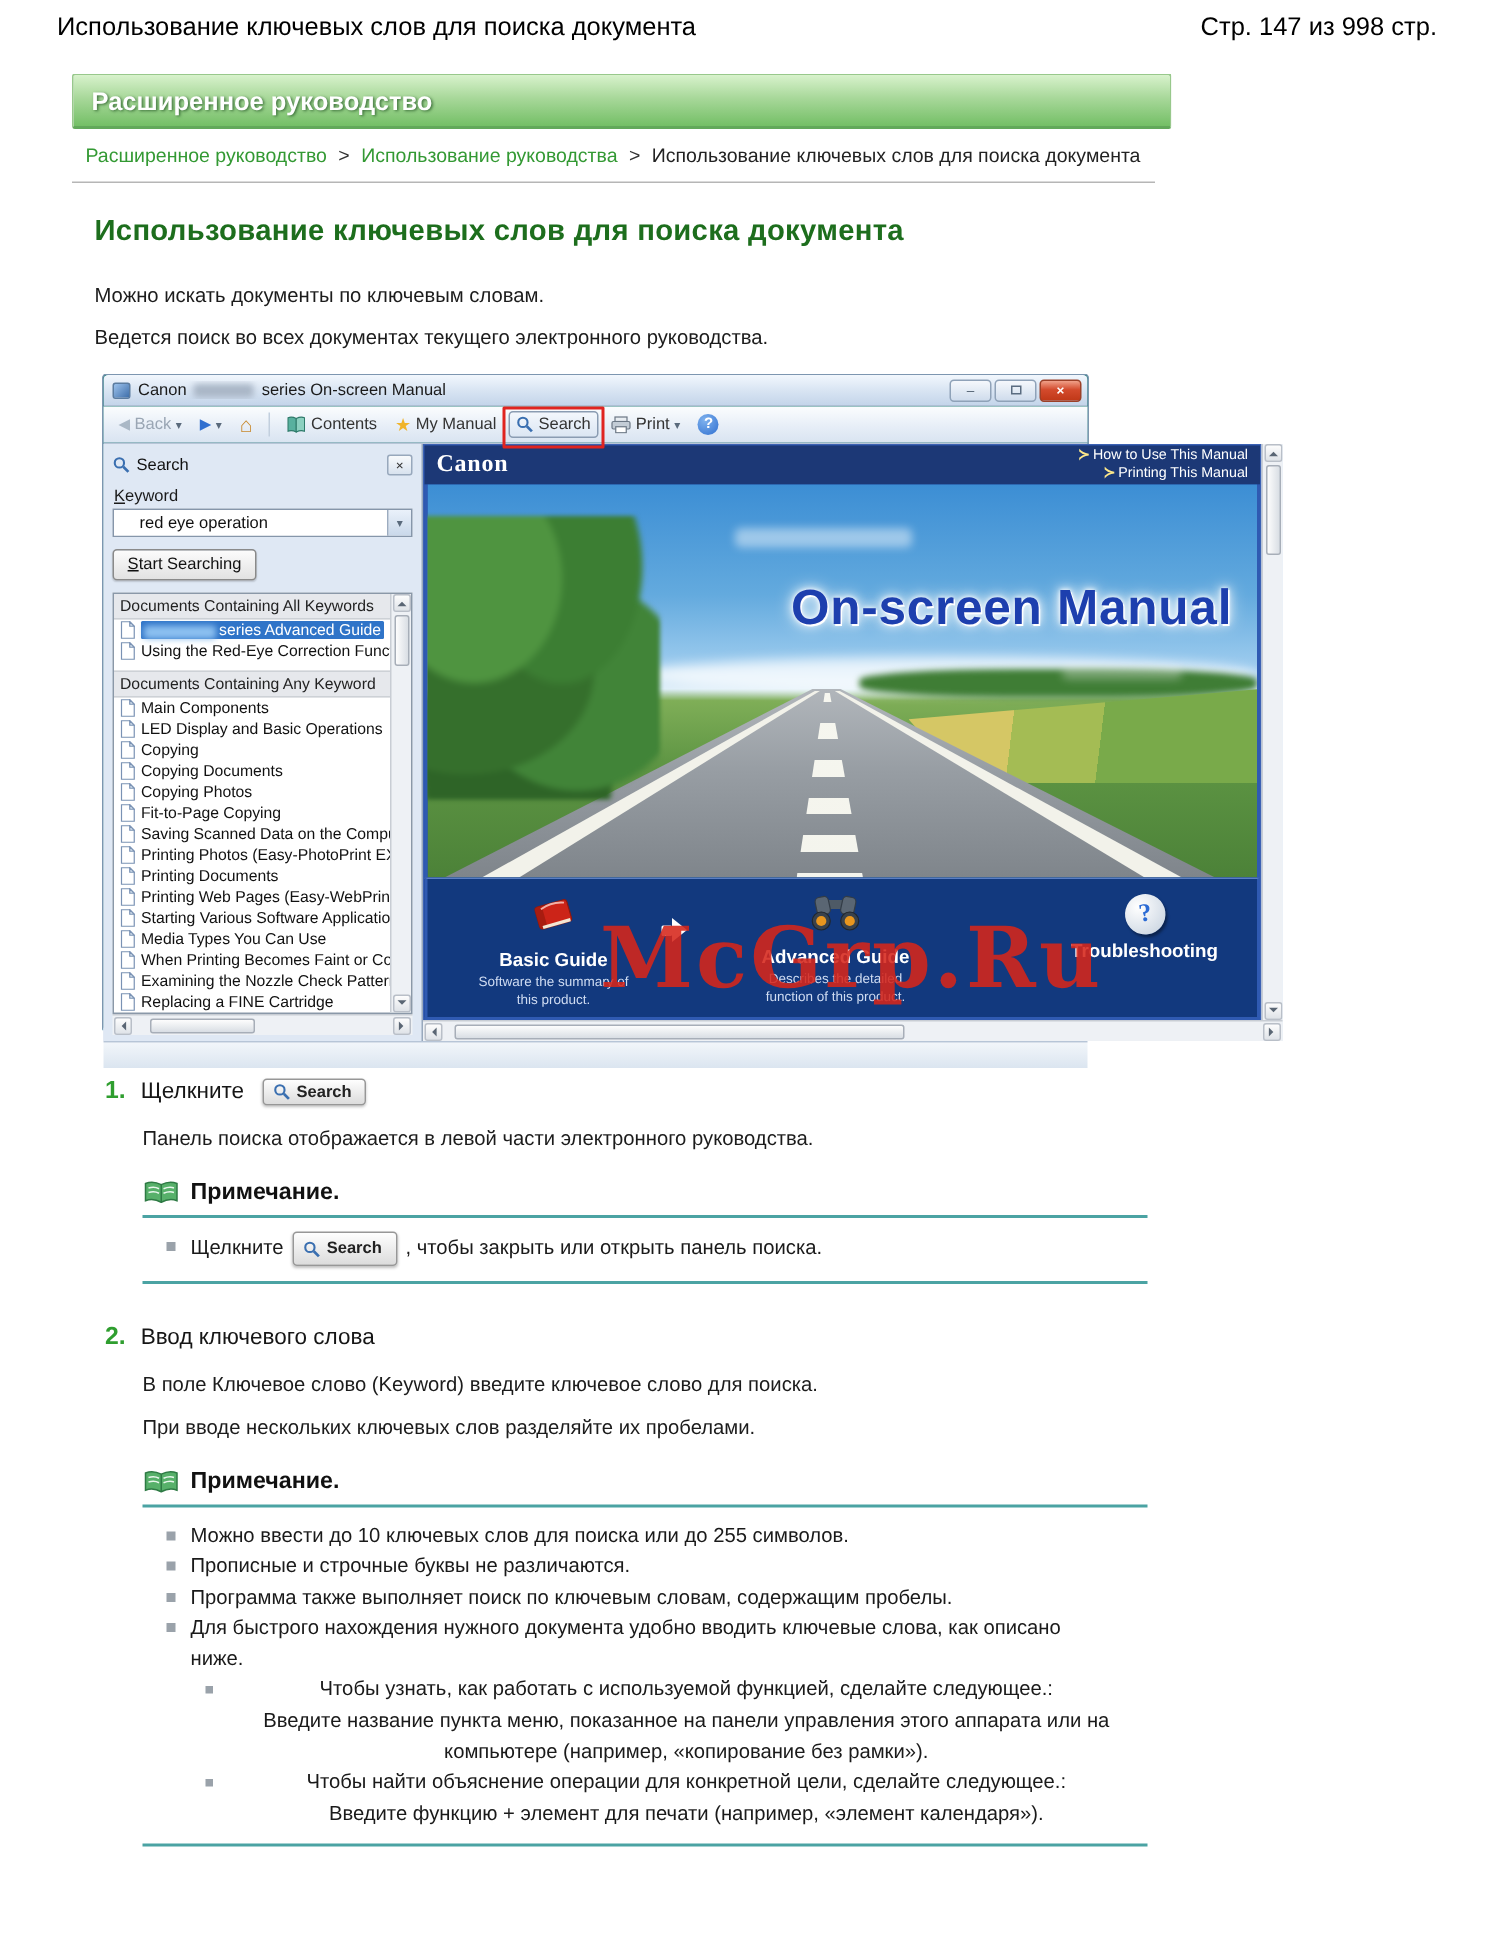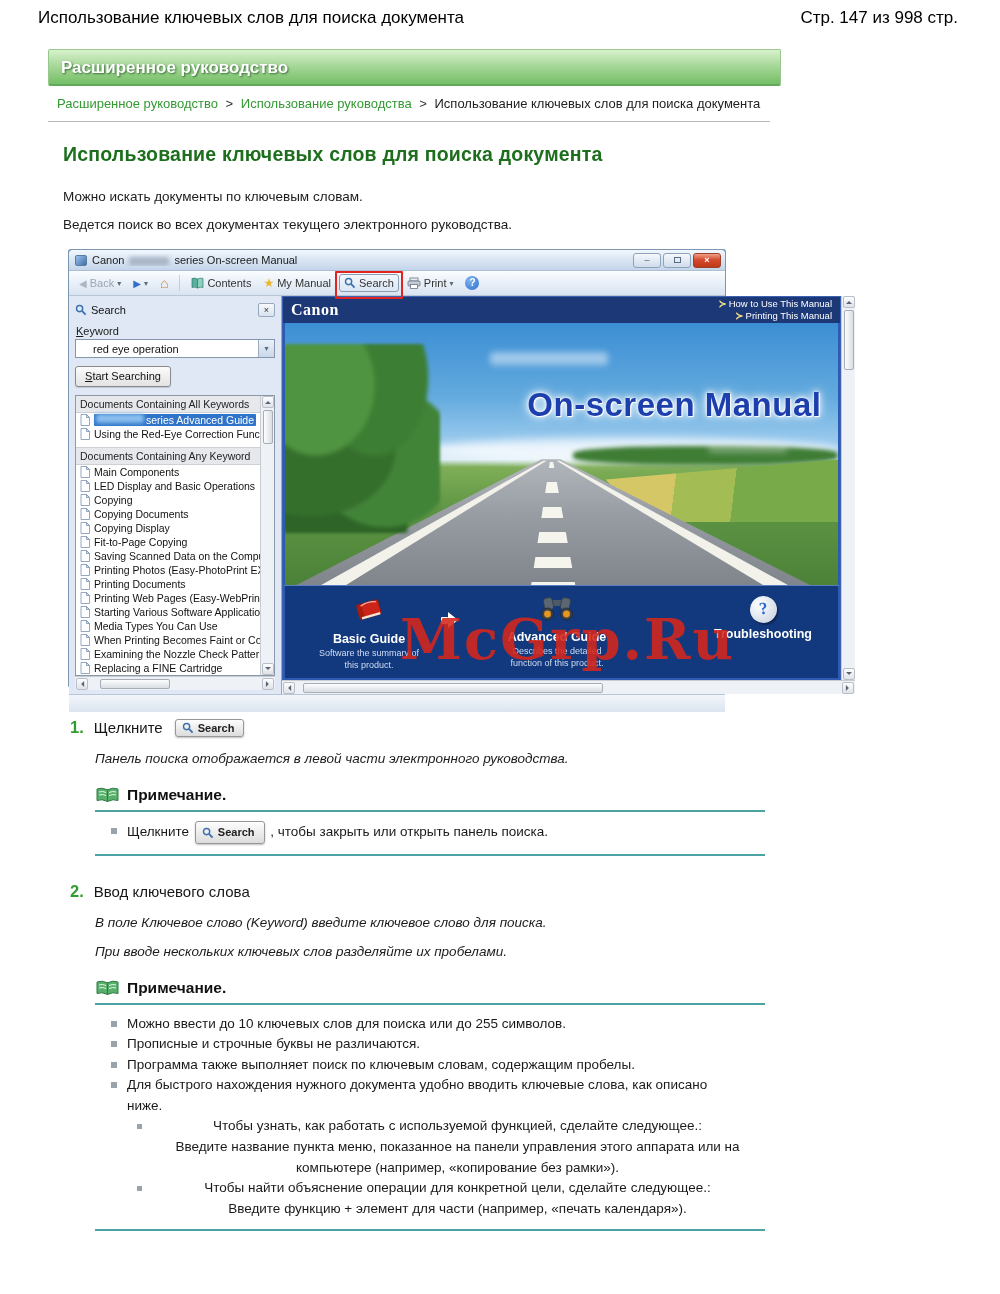--- a/index.html
+++ b/index.html
@@ -73,21 +73,21 @@
   .sp-btn { margin:8px 0 8px 0; width:96px; height:21px; border:1px solid #8a8a8a; border-radius:3px;
     background:linear-gradient(180deg,#fcfcfc,#e2e2e2); font-size:11px; color:#111; cursor:pointer;
     box-shadow:0 1px 1px rgba(0,0,0,.15); text-align:center; line-height:19px; }
   .sp-list-wrap { flex:1; display:flex; border:1px solid #8a98a8; background:#fff; overflow:hidden; }
   .sp-rows { flex:1; overflow:hidden; }
   .group-hdr { background:#e6e8ec; border-bottom:1px solid #cdd1d6; padding:2px 4px; font-size:10.5px; color:#222; }
   .group-hdr.second { margin-top:6px; border-top:1px solid #cdd1d6; }
   .row { display:flex; align-items:center; gap:4px; padding:1px 2px 1px 4px; font-size:10.5px; color:#111;
     white-space:nowrap; cursor:pointer; }
   .doc-ico { flex:none; }
-  .sel-chunk { background:#2f74c8; color:#fff; padding:0 2px; border-radius:1px; display:inline-flex; align-items:flex-start; gap:2px; }
+  .sel-chunk { background:#2f74c8; color:#fff; padding:0 2px; border-radius:1px; display:inline-flex; align-items:flex-end; gap:2px; }
   .censor-result { width:48px; height:9px; background:#8cc0f0; }
   .vscroll { width:14px; background:#eef1f5; border-left:1px solid #c8cdd4; display:flex; flex-direction:column; align-items:center; }
   .hscroll { height:14px; background:#eef1f5; border-top:1px solid #c8cdd4; display:flex; align-items:center; padding:0 1px; }
   .scr-btn { width:12px; height:12px; background:linear-gradient(180deg,#fdfdfd,#dfe3e8); border:1px solid #b9bfc8;
     border-radius:2px; position:relative; cursor:pointer; flex:none; }
   .tri { position:absolute; left:50%; top:50%; width:0; height:0; border:3px solid transparent; }
   .tri-up { transform:translate(-50%,-65%); border-bottom-color:#5a6674; }
   .tri-down { transform:translate(-50%,-35%); border-top-color:#5a6674; }
   .tri-left { transform:translate(-65%,-50%); border-right-color:#5a6674; }
   .tri-right { transform:translate(-35%,-50%); border-left-color:#5a6674; }
@@ -152,21 +152,21 @@
 
   
   .watermark { position:absolute; left:400px; top:606px; z-index:60; font-family:"DejaVu Serif", serif; font-weight:bold;
     font-size:56px; color:rgba(214,38,26,.88); letter-spacing:2px; pointer-events:none; }
 
   
   .step-head { display:flex; align-items:center; gap:10px; margin-left:70px; }
   .step-1 { margin-top:31px; } .step-2 { margin-top:26px; }
   .step-num { color:#2f9e2f; font-weight:bold; font-size:16.5px; }
   .step-title { font-size:15px; color:#161616; }
-  .step-body { margin:14px 0 0 95px; font-size:13.5px; color:#1c1c1c;font-style:italic; }
+  .step-body { margin:14px 0 0 95px; font-size:13.5px; color:#1c1c1c; }
   .search-btn-img { display:inline-flex; align-items:center; gap:4px; padding:2px 9px 2px 6px; margin:0 2px;
     background:linear-gradient(180deg,#fefefe,#dcdcdc); border:1px solid #979797; border-radius:3px;
     box-shadow:0 1px 2px rgba(0,0,0,.25); font-size:11px; font-weight:bold; color:#222; vertical-align:middle; }
   .note { margin:20px 0 0 95px; width:670px; }
   .note-head { display:flex; align-items:flex-end; gap:7px; border-bottom:2px solid #4ba3a3; padding-bottom:6px; }
   .note-title { font-size:15.5px; font-weight:bold; color:#111; }
   .note-items { border-bottom:2px solid #4ba3a3; padding:9px 0 10px 16px; max-width:670px; }
   .n-item { position:relative; padding-left:16px; font-size:13.5px; line-height:1.52; color:#1a1a1a; }
   .n-item::before { content:""; position:absolute; left:0; top:7px; width:6px; height:6px; background:#9aa2aa; }
   .n-sub { margin-left:26px;text-align:center; }
@@ -327,21 +327,21 @@
                   <path d="M1 .5 h5.5 l3 3 v8 h-8.5 z" fill="#fff" stroke="#7a92b4" stroke-width=".8"></path>
                   <path d="M6.5 .5 l3 3 h-3 z" fill="#d8e4f0" stroke="#7a92b4" stroke-width=".8"></path>
                 </svg>
                 <span>Copying Documents</span>
               </div>
             <div class="row">
                 <svg class="doc-ico" width="10" height="12" viewBox="0 0 10 12">
                   <path d="M1 .5 h5.5 l3 3 v8 h-8.5 z" fill="#fff" stroke="#7a92b4" stroke-width=".8"></path>
                   <path d="M6.5 .5 l3 3 h-3 z" fill="#d8e4f0" stroke="#7a92b4" stroke-width=".8"></path>
                 </svg>
-                <span>Copying Display</span>
+                <span>Copying Photos</span>
               </div>
             <div class="row">
                 <svg class="doc-ico" width="10" height="12" viewBox="0 0 10 12">
                   <path d="M1 .5 h5.5 l3 3 v8 h-8.5 z" fill="#fff" stroke="#7a92b4" stroke-width=".8"></path>
                   <path d="M6.5 .5 l3 3 h-3 z" fill="#d8e4f0" stroke="#7a92b4" stroke-width=".8"></path>
                 </svg>
                 <span>Fit-to-Page Copying</span>
               </div>
             <div class="row">
                 <svg class="doc-ico" width="10" height="12" viewBox="0 0 10 12">
@@ -576,18 +576,18 @@
       <div class="n-item">Можно ввести до 10 ключевых слов для поиска или до 255 символов.</div>
       <div class="n-item">Прописные и строчные буквы не различаются.</div>
       <div class="n-item">Программа также выполняет поиск по ключевым словам, содержащим пробелы.</div>
       <div class="n-item w620">Для быстрого нахождения нужного документа удобно вводить ключевые слова, как описано ниже.</div>
       <div class="n-item n-sub w620">
         <span>Чтобы узнать, как работать с используемой функцией, сделайте следующее.:</span><br>
         <span>Введите название пункта меню, показанное на панели управления этого аппарата или на компьютере (например, «копирование без рамки»).</span>
       </div>
       <div class="n-item n-sub w620">
         <span>Чтобы найти объяснение операции для конкретной цели, сделайте следующее.:</span><br>
-        <span>Введите функцию + элемент для части (например, «печать календаря»).</span>
+        <span>Введите функцию + элемент для печати (например, «элемент календаря»).</span>
       </div>
     </div>
   </div>
 
 </div>
 
 </body></html>

